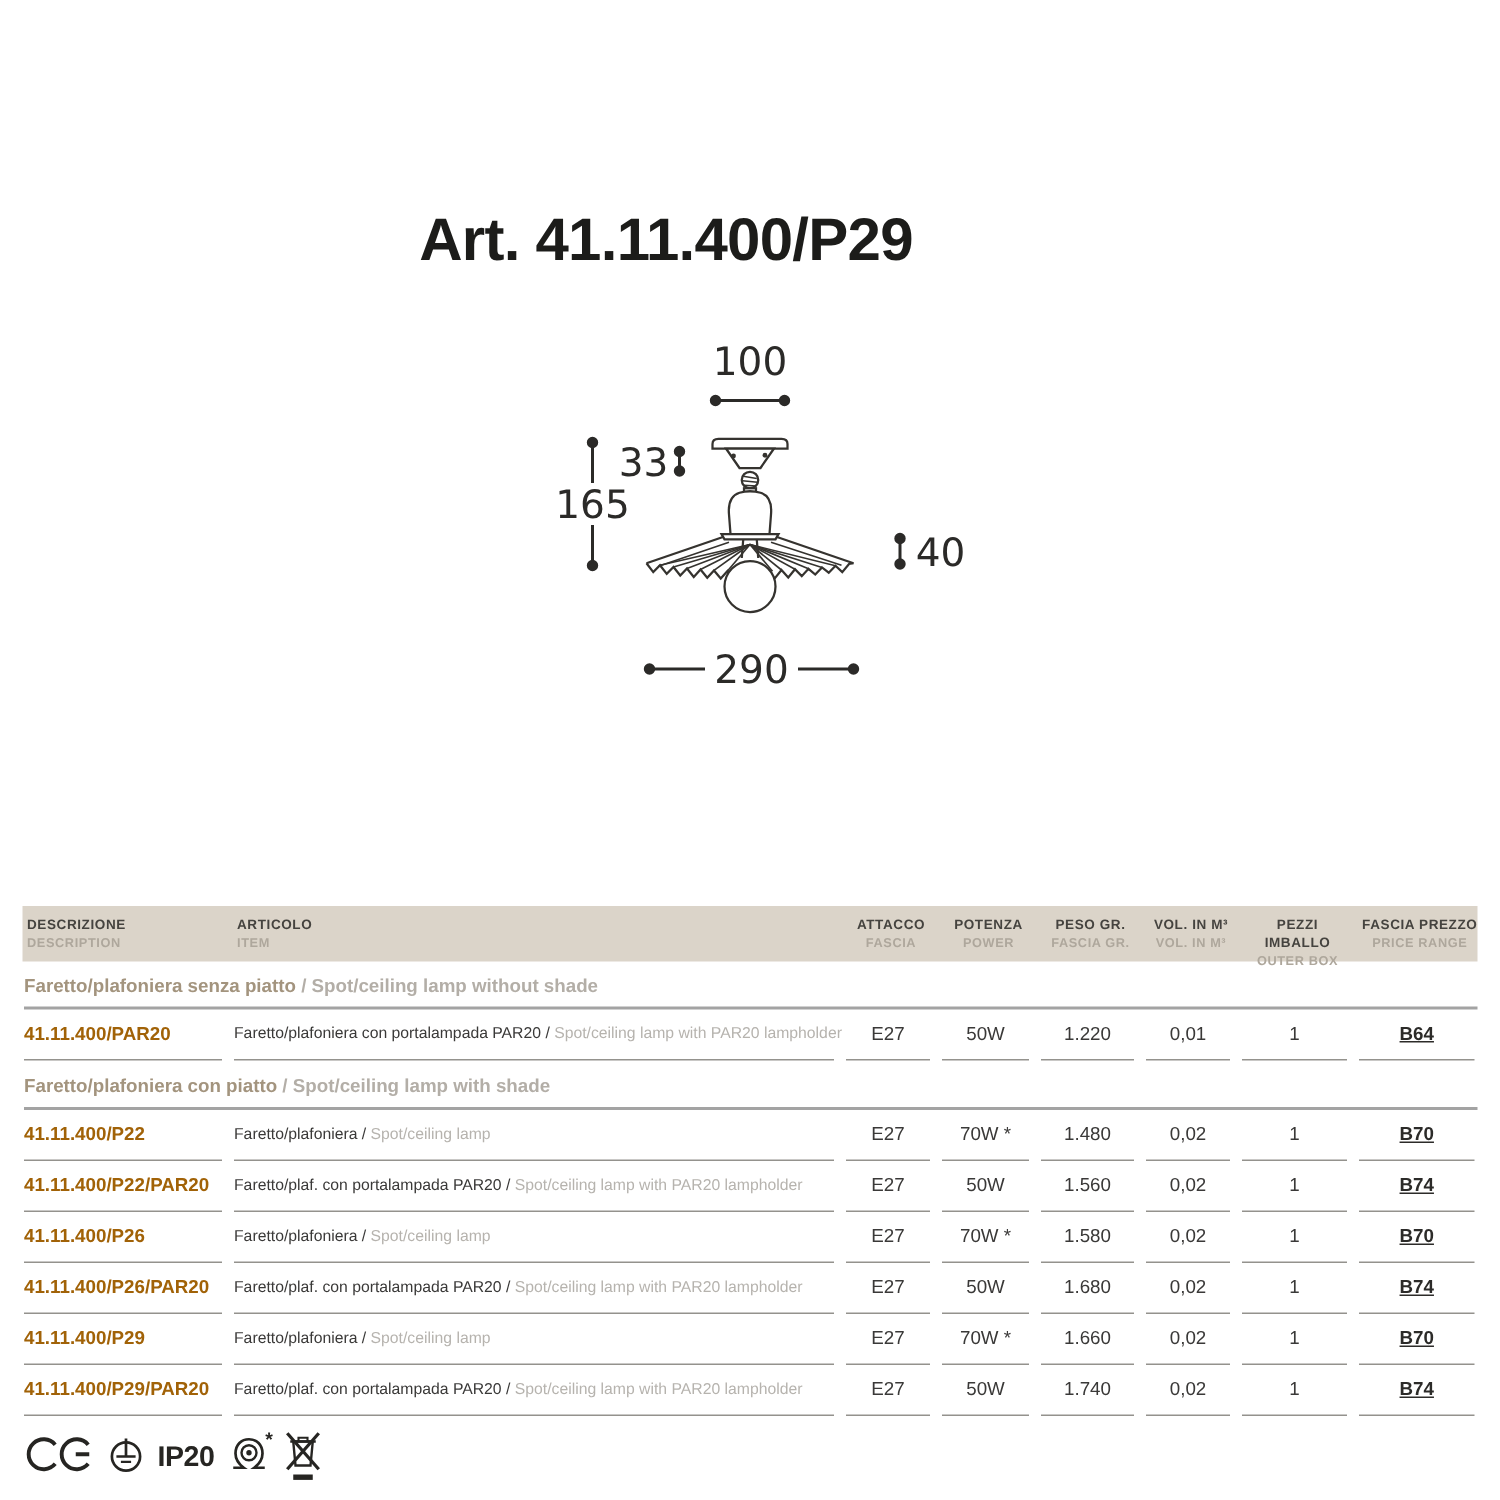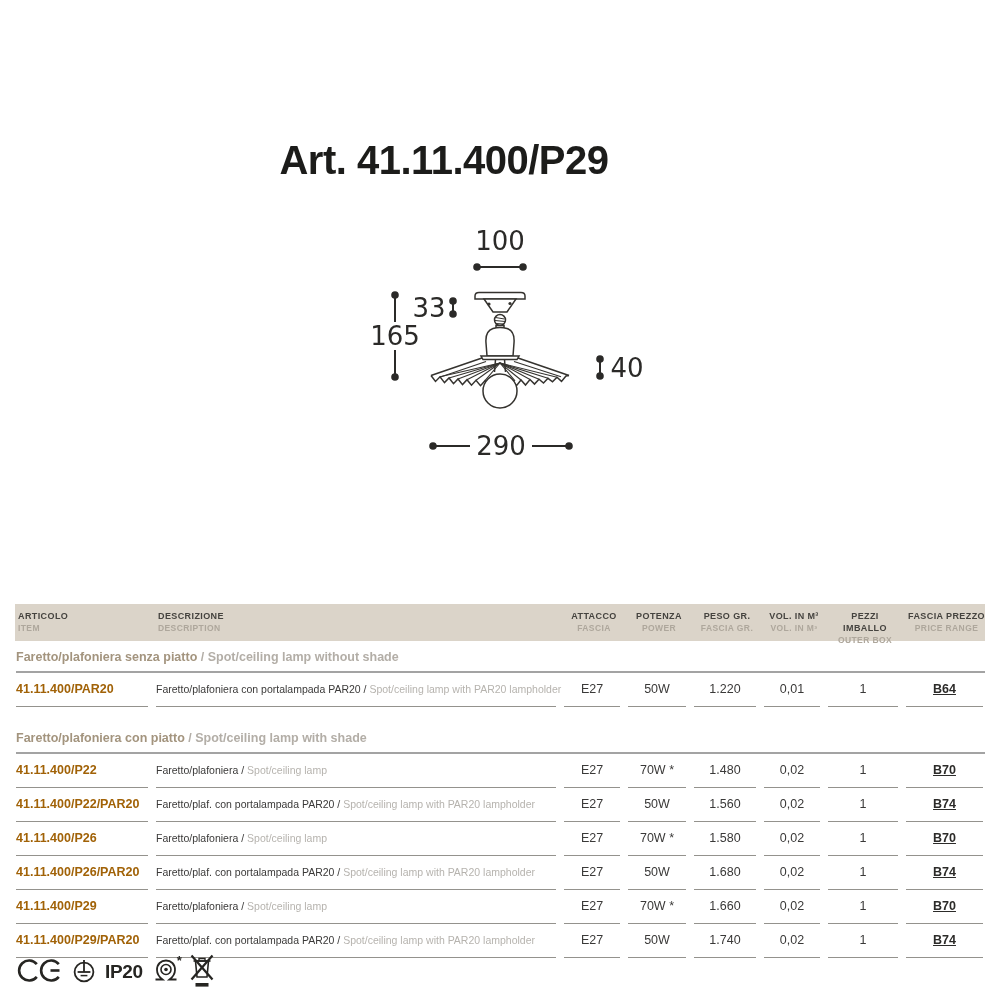--- a/index.html
+++ b/index.html
@@ -13,21 +13,21 @@
   .thead .grid{padding:6px 0 0 3px;}
   .hcell{line-height:12px;}
   .hcell .l1{font-size:9px;font-weight:bold;letter-spacing:.4px;color:#45433f;}
   .hcell .l2{font-size:8.5px;font-weight:bold;letter-spacing:.4px;color:#aea79c;}
   .c{text-align:center;}
   .tbody{position:absolute;left:16px;right:15px;top:641px;}
   .section-head{margin-top:9px;padding-bottom:7px;border-bottom:2px solid #a3a3a3;
     font-size:12.5px;font-weight:bold;white-space:nowrap;}
   .section-head .it{color:#a3947e;}
   .section-head .en{color:#b3aea7;}
-  .sec2{margin-top:24px;}
+  .sec2{margin-top:10px;}
   .row>div{height:33px;line-height:33px;border-bottom:1px solid #94928d;white-space:nowrap;}
   .code{font-size:12.5px;font-weight:bold;color:#a16207;}
   .desc{font-size:10.5px;}
   .desc .d1{color:#3a3938;}
   .desc .d2{color:#b6b3ae;}
   .val{font-size:12.5px;text-align:center;color:#3a3938;}
   .price{font-size:12.5px;font-weight:bold;text-align:center;color:#2c2b29;text-decoration:underline;}
   
   .footer{position:absolute;left:17px;top:950px;height:44px;display:flex;align-items:center;gap:9px;}
   .ip{font-size:19px;font-weight:bold;color:#262522;letter-spacing:-0.3px;}
@@ -114,26 +114,26 @@
     <rect x="136" y="100.5" width="8" height="4"></rect>
 
     <path d="M127,131 L126,118 Q125,106 133,103.5 Q140,101.5 147,103.5 Q155,106 154,118 L153,131 Z"></path>
     <path d="M121,131 L159,131 L157,134.5 L123,134.5 Z"></path>
   </g>
 </svg>
 
 <div class="thead">
   <div class="grid">
     <div class="hcell">
+      <div class="l1">DESCRIZIONE</div>
+      <div class="l2">DESCRIPTION</div>
+    </div>
+    <div class="hcell">
       <div class="l1">ARTICOLO</div>
       <div class="l2">ITEM</div>
-    </div>
-    <div class="hcell">
-      <div class="l1">DESCRIZIONE</div>
-      <div class="l2">DESCRIPTION</div>
     </div>
     <div class="hcell c">
       <div class="l1">ATTACCO</div>
       <div class="l2">FASCIA</div>
     </div>
     <div class="hcell c">
       <div class="l1">POTENZA</div>
       <div class="l2">POWER</div>
     </div>
     <div class="hcell c">

